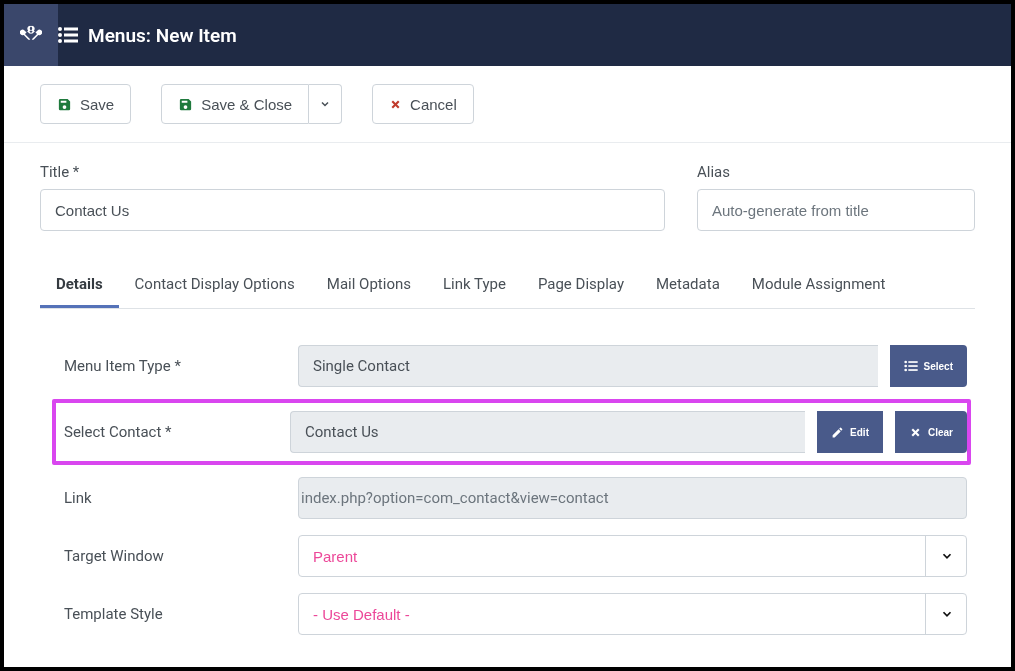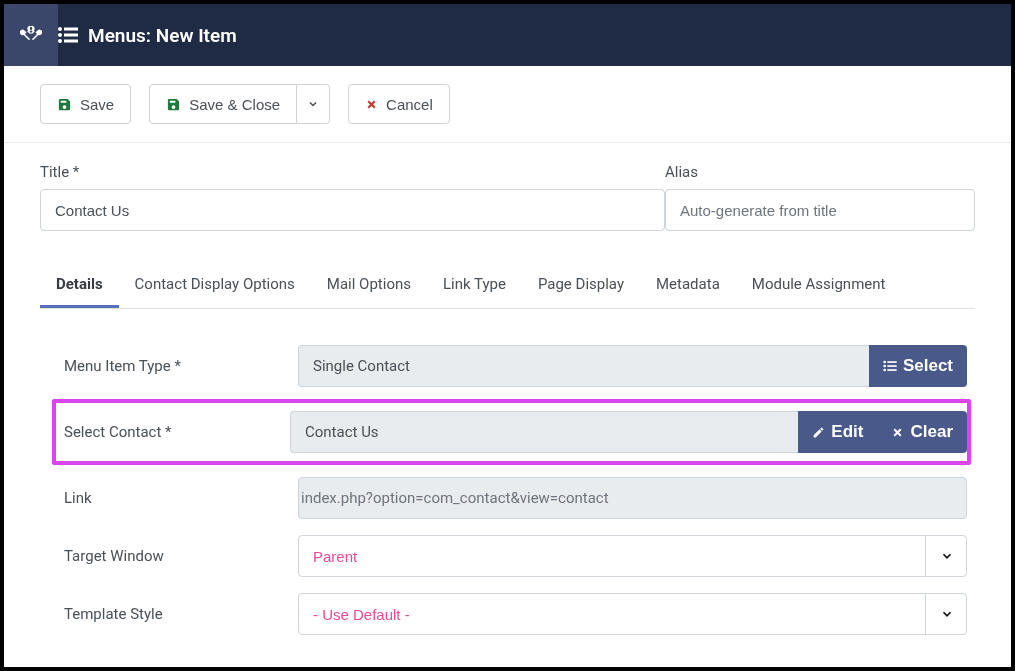--- a/index.html
+++ b/index.html
@@ -5,29 +5,29 @@
 * { box-sizing: border-box; margin: 0; padding: 0; }
 body { font-family: -apple-system, BlinkMacSystemFont, "Segoe UI", Roboto, Arial, sans-serif; font-size: 15px; color: #495057; background: #000; width: 1015px; height: 671px; overflow: hidden; }
 
 .frame { background: #fff; width: 1007px; height: 663px; margin: 4px; border: 0; display: flex; flex-direction: column; }
 
 .topbar { background: #1f2a44; height: 62px; display: flex; align-items: center; color: #fff; }
 .topbar-logo { width: 54px; height: 62px; background: #3a476b; display: flex; align-items: center; justify-content: center; }
 .topbar-title-wrap { display: flex; align-items: center; gap: 10px; padding-left: 0; }
 .topbar-title { font-size: 19px; font-weight: 600; }
 
-.toolbar { padding: 18px 36px; display: flex; gap: 18px; border-bottom: 1px solid #e9ecef; }
+.toolbar { padding: 18px 36px; display: flex; gap: 30px; border-bottom: 1px solid #e9ecef; }
 .btn { display: inline-flex; align-items: center; gap: 8px; border: 1px solid #ced4da; background: #fff; border-radius: 4px; padding: 8px 16px; font-size: 15px; color: #495057; cursor: pointer; height: 40px; }
 .btn-group { display: flex; }
 .btn-group .btn:first-child { border-top-right-radius: 0; border-bottom-right-radius: 0; }
 .btn-group .btn:last-child { border-top-left-radius: 0; border-bottom-left-radius: 0; border-left: 0; padding: 8px 10px; }
 
 .content { padding: 20px 36px 0 36px; flex: 1; overflow: hidden; }
 
-.title-row { display: flex; margin-bottom: 32px; }
+.title-row { display: flex; gap: 32px; margin-bottom: 32px; }
 .title-col { flex: 0 0 625px; }
 .alias-col { flex: 1; }
 .label { font-size: 15px; color: #495057; margin-bottom: 8px; display: block; }
 .input { width: 100%; height: 42px; border: 1px solid #ced4da; border-radius: 4px; padding: 0 14px; font-size: 15px; color: #495057; }
 .input::placeholder { color: #6c757d; }
 .hint { font-size: 13px; color: #6c757d; margin-top: 8px; }
 
 .tabs { display: flex; border-bottom: 1px solid #dee2e6; }
 .tab { padding: 12px 16px; font-size: 15px; color: #495057; cursor: pointer; border-bottom: 3px solid transparent; }
 .tab.active { font-weight: 700; border-bottom-color: #5572b8; color: #343a40; }
@@ -36,21 +36,21 @@
 
 .highlight-box { border: 4px solid #d946ef; border-radius: 2px; padding: 8px 0 8px 8px; margin: 4px -4px 4px -12px; }
 
 .form-row { display: flex; align-items: center; min-height: 58px; }
 .form-label { width: 234px; padding-right: 10px; font-size: 15px; color: #495057; }
 .form-control-wrap { flex: 1; }
 
 .input-group { display: flex; height: 42px; }
 .input-group .readonly-field { flex: 1; background: #e9ecef; border: 1px solid #ced4da; border-right: 0; border-radius: 4px 0 0 4px; padding: 8px 14px; display: flex; align-items: center; font-size: 15px; color: #495057; }
 .input-group .readonly-full { flex: 1; background: #e9ecef; border: 1px solid #ced4da; border-radius: 4px; padding: 0 2px; display: flex; align-items: center; font-size: 15px; color: #6c757d; }
-.input-group .action-btn { border: 0; background: #495a8a; color: #fff; padding: 17px 14px; display: inline-flex; align-items: center; gap: 6px; font-size: 17px; cursor: pointer; font-weight: 600; }
+.input-group .action-btn { border: 0; background: #495a8a; color: #fff; padding: 17px 14px; display: inline-flex; align-items: center; gap: 6px; font-size: 10px; cursor: pointer; font-weight: 600; margin-left: 12px; }
 .input-group .action-btn:last-child { border-radius: 0 4px 4px 0; }
 .input-group .action-btn.single { border-radius: 0 4px 4px 0; }
 
 .select { width: 100%; height: 42px; border: 1px solid #ced4da; border-radius: 4px; padding: 0 14px; font-size: 15px; color: #ec4899; appearance: none; background: #fff; }
 .select-wrap { position: relative; }
 .select-chevron { position: absolute; right: 0; top: 0; width: 42px; height: 42px; border-left: 1px solid #ced4da; display: flex; align-items: center; justify-content: center; pointer-events: none; }
 
 .icon { display: inline-flex; }
 </style>
 </head>

